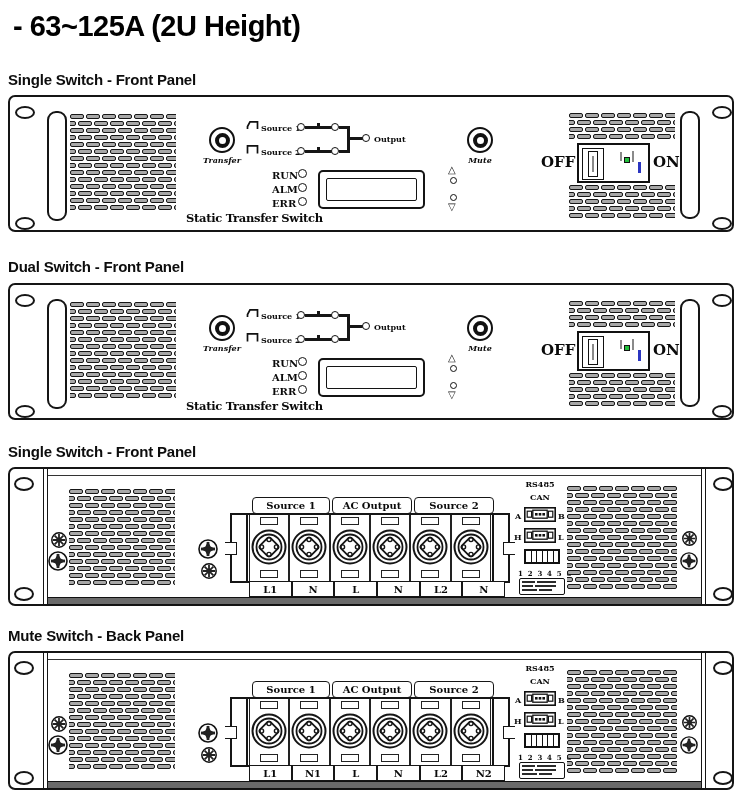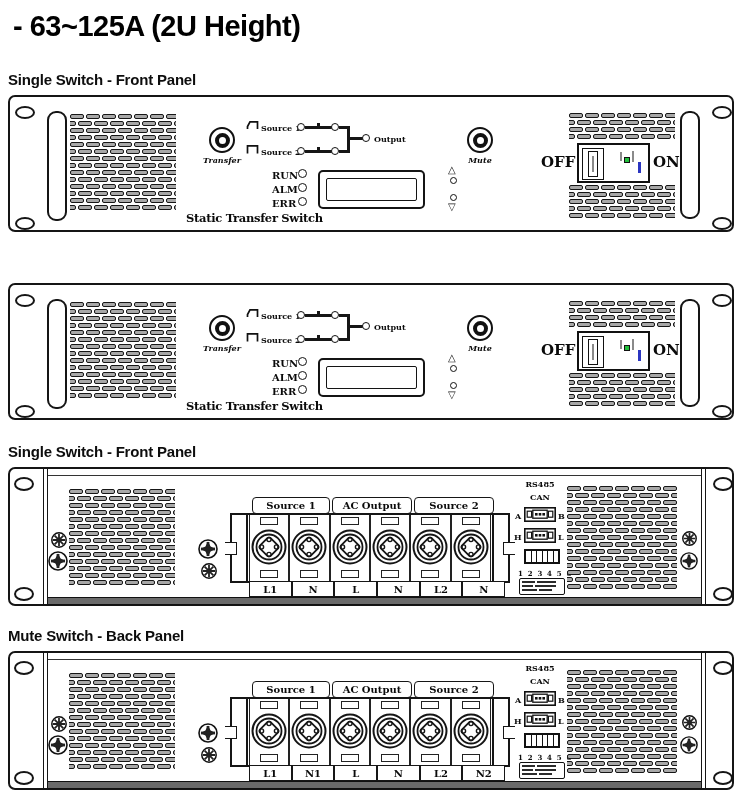--- a/index.html
+++ b/index.html
@@ -111,20 +111,21 @@
       <path d="M1.5 9.5 L1.5 1.8 L11.5 1.8 L11.5 9.5" fill="none" stroke="#111" stroke-width="1.7"></path>
     </g>
   </defs>
 </svg>
 
 <div id="page">
 
   <div class="abs" id="main-title">- 63~125A (2U Height)</div>
 
   <div class="abs sec-label" style="top:71px">Single Switch - Front Panel</div>
+  <div class="abs sec-label" style="top:258px">Dual Switch - Front Panel</div>
   <div class="abs sec-label" style="top:443px">Single Switch - Front Panel</div>
   <div class="abs sec-label" style="top:627px">Mute Switch - Back Panel</div>
 
   <div class="abs panel front" style="top:95px">
     <div class="abs ear-hole" style="left:5px;top:9px"></div>
     <div class="abs ear-hole" style="left:5px;top:120px"></div>
     <div class="abs ear-hole" style="left:702px;top:9px"></div>
     <div class="abs ear-hole" style="left:702px;top:120px"></div>
     <div class="abs handle" style="left:37px;top:14px;height:110px"></div>
     <div class="abs handle" style="left:670px;top:14px;height:108px"></div>

